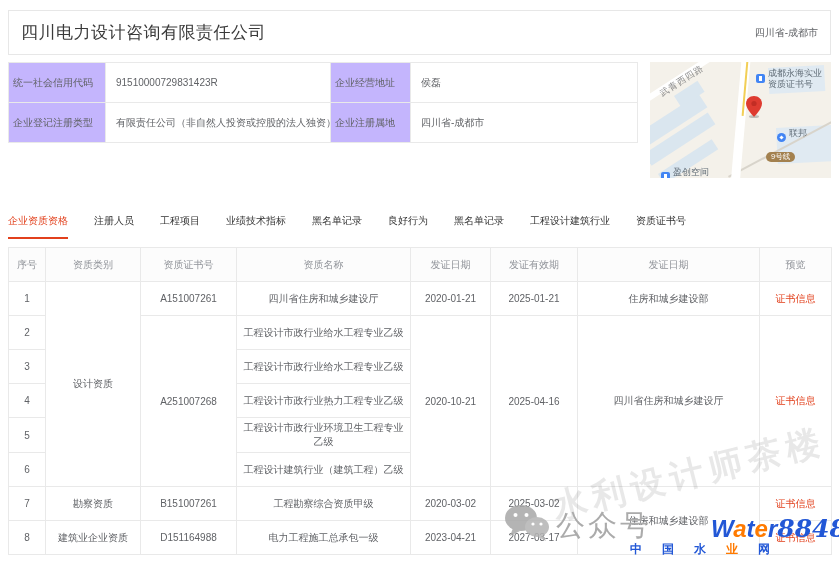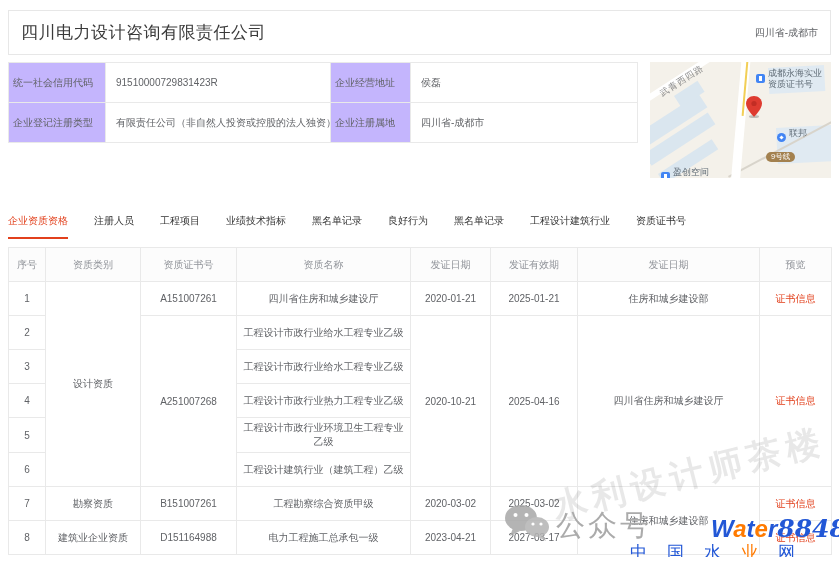--- a/index.html
+++ b/index.html
@@ -63,21 +63,21 @@
     position:absolute; left:548px; top:486px; font-size:34px; font-weight:bold;
     color:rgba(110,110,110,.16); transform:rotate(-14deg); transform-origin:left top;
     letter-spacing:6px; white-space:nowrap;
   }
   .wm-wechat { position:absolute; left:504px; top:504px; opacity:.85; }
   .wm-gzh { position:absolute; left:556px; top:506px; font-size:29px; color:#ababab; letter-spacing:3px; }
   .wm-logo { position:absolute; left:711px; top:514px; font-size:24px; font-weight:bold; white-space:nowrap; font-style:italic; }
   .wm-logo .blue { color:#2257d6; }
   .wm-logo .orange { color:#ff7a00; }
   .wm-num { font-family:"DejaVu Serif","Liberation Serif",serif; font-style:italic; color:#2257d6; font-size:25px; }
-  .wm-cn { position:absolute; left:630px; top:541px; font-size:17px; font-weight:normal; letter-spacing:20px; white-space:nowrap; }
+  .wm-cn { position:absolute; left:630px; top:541px; font-size:12px; font-weight:bold; letter-spacing:20px; white-space:nowrap; }
   .wm-cn .blue { color:#2257d6; }
   .wm-cn .orange { color:#ff7a00; }
 </style>
 </head>
 <body>
 
 <div class="page">
 
   <div class="title-card">
     <div class="company-name">四川电力设计咨询有限责任公司</div>

